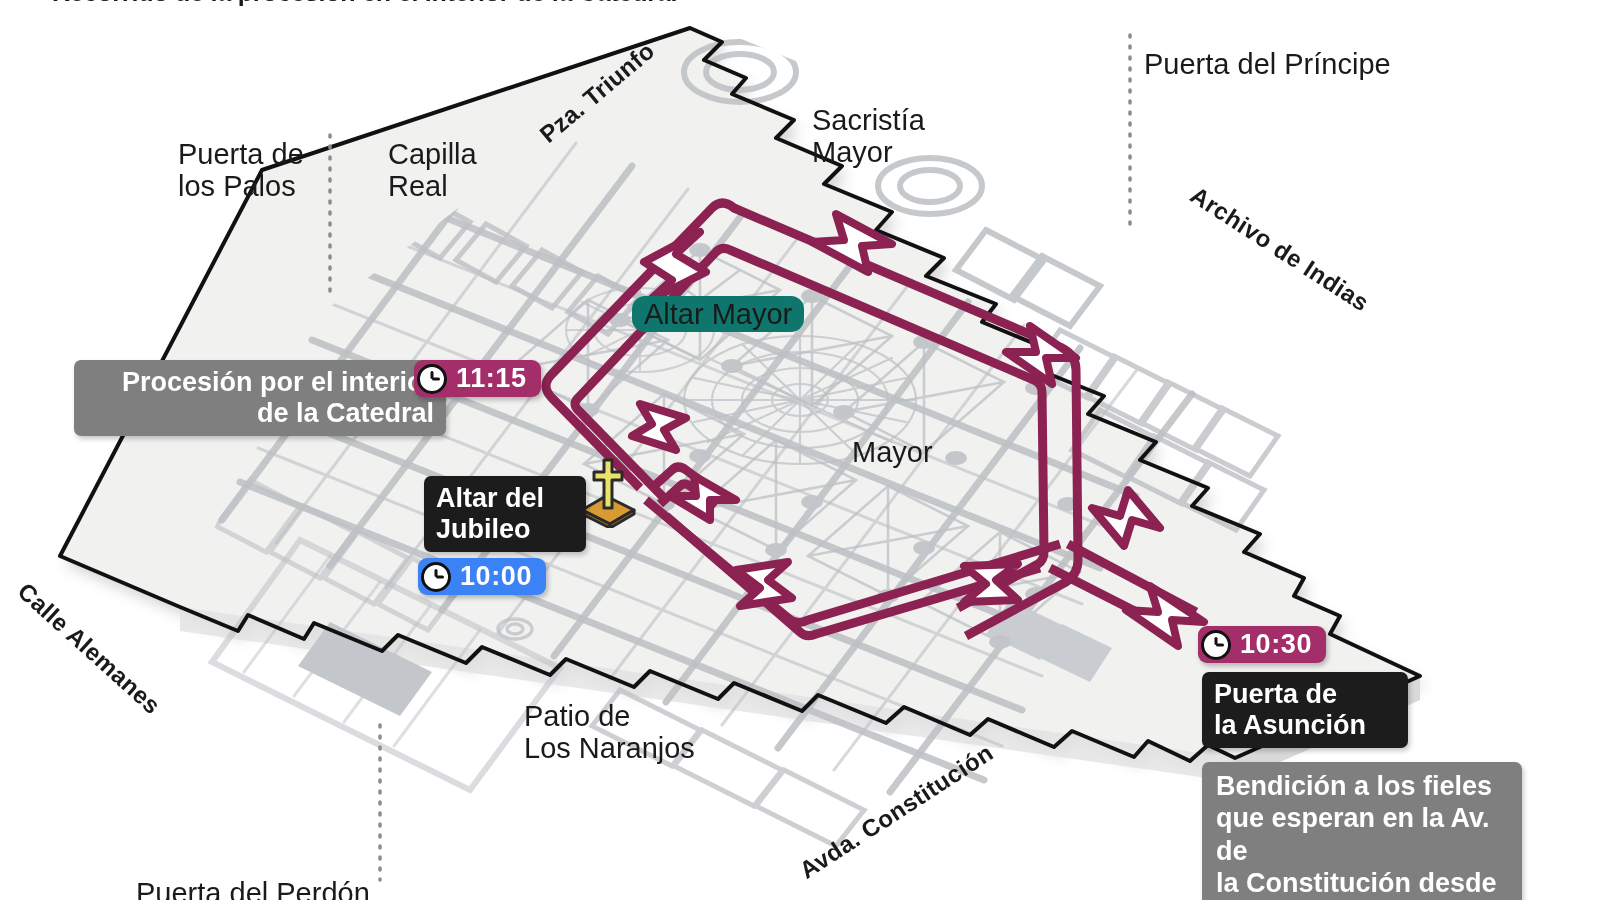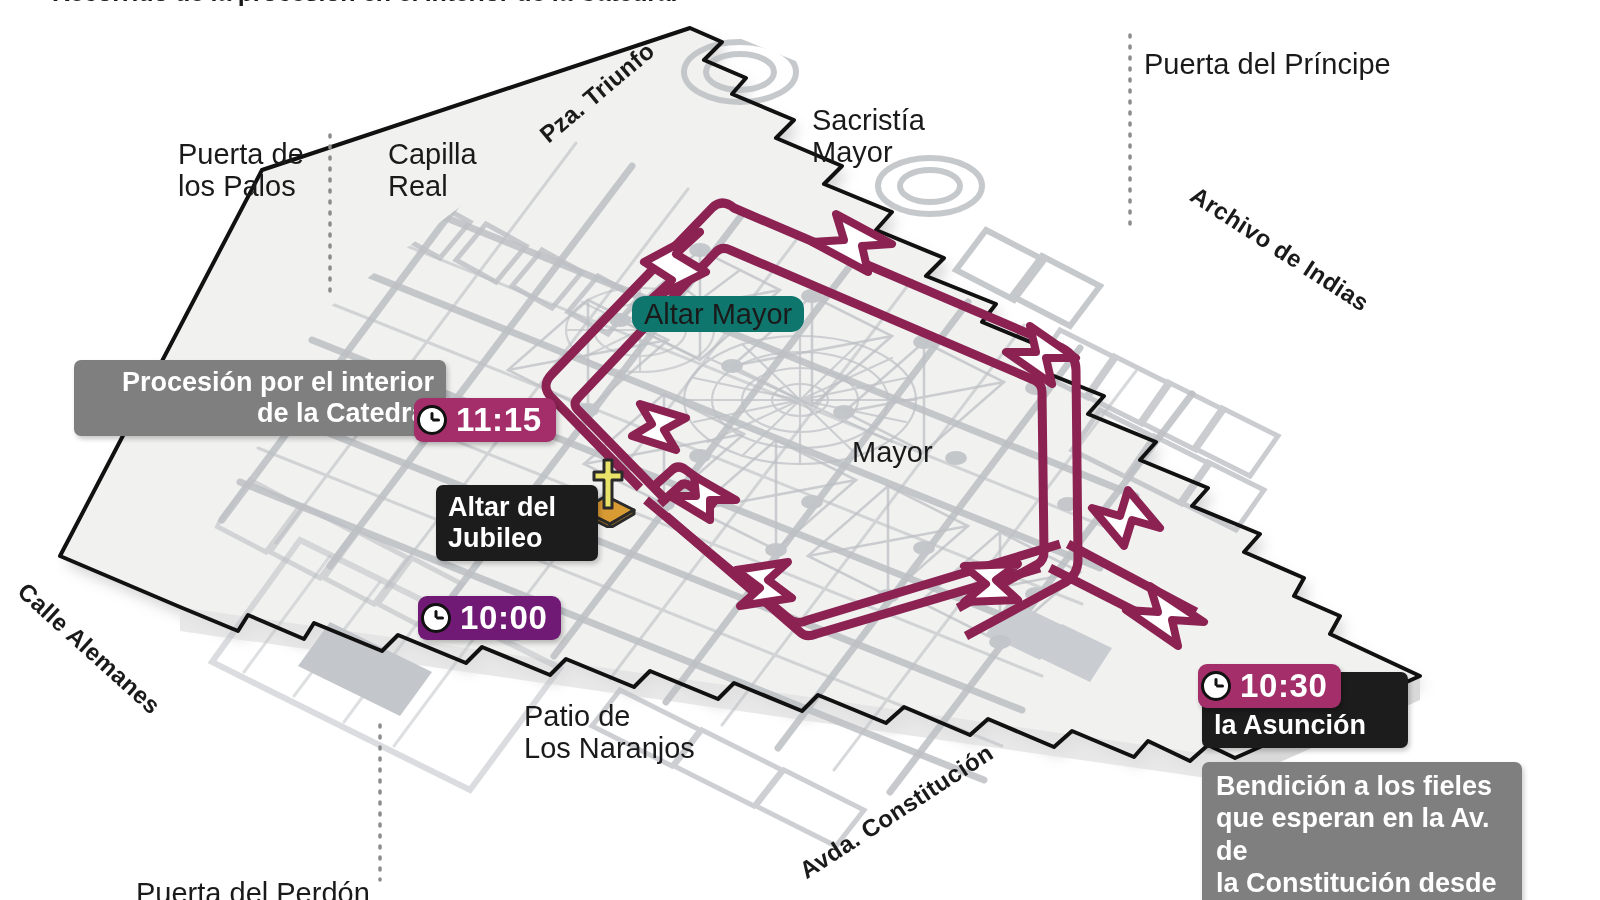--- a/index.html
+++ b/index.html
@@ -52,27 +52,26 @@
   .chipbox.grey{background:#7f7f7f;}
   .chipbox.black{background:#1c1c1c;}
   .chipbox.right{text-align:right;}
 
   
   .timepill{
     position:absolute;z-index:27;
     display:inline-flex;align-items:center;
     border-radius:9px;
     padding:3px 14px 3px 3px;
-    font-size:33px;font-weight:bold;color:#ffffff;
+    font-size:27px;font-weight:bold;color:#ffffff;
     letter-spacing:0.6px;
     box-shadow:2px 3px 5px rgba(0,0,0,.25);
-    margin-top:38px;
   }
   .timepill.magenta{background:#a32e6a;}
-  .timepill.black{background:#701a75;justify-content:space-between;}
+  .timepill.black{background:#3b82f6;justify-content:space-between;}
   .timepill .tval{margin-left:9px;}
 
   .clock{
     width:30px;height:30px;border-radius:50%;
     background:#ffffff;border:3px solid #111;
     position:relative;flex:0 0 auto;box-sizing:border-box;
   }
   .clock::before{
     content:"";position:absolute;left:50%;top:50%;
     width:3px;height:8px;background:#111;
@@ -458,21 +457,21 @@
 
   <div class="chipbox grey right" style="left:74px;top:360px;width:348px;">Procesión por el interior
 de la Catedral</div>
 
   <div class="timepill magenta" style="left:414px;top:360px;">
     <span class="clock"></span>
     <span class="tval">11:15</span>
   </div>
 
 
-  <div class="chipbox black" style="left:436px;top:476px;width:138px;margin-top:9px;">Altar del
+  <div class="chipbox black" style="left:424px;top:476px;width:138px;">Altar del
 Jubileo</div>
 
   <div class="timepill black" style="left:418px;top:558px;">
     <span class="clock"></span>
     <span class="tval">10:00</span>
   </div>
 
   <div class="timepill magenta" style="left:1198px;top:626px;">
     <span class="clock"></span>
     <span class="tval">10:30</span>

